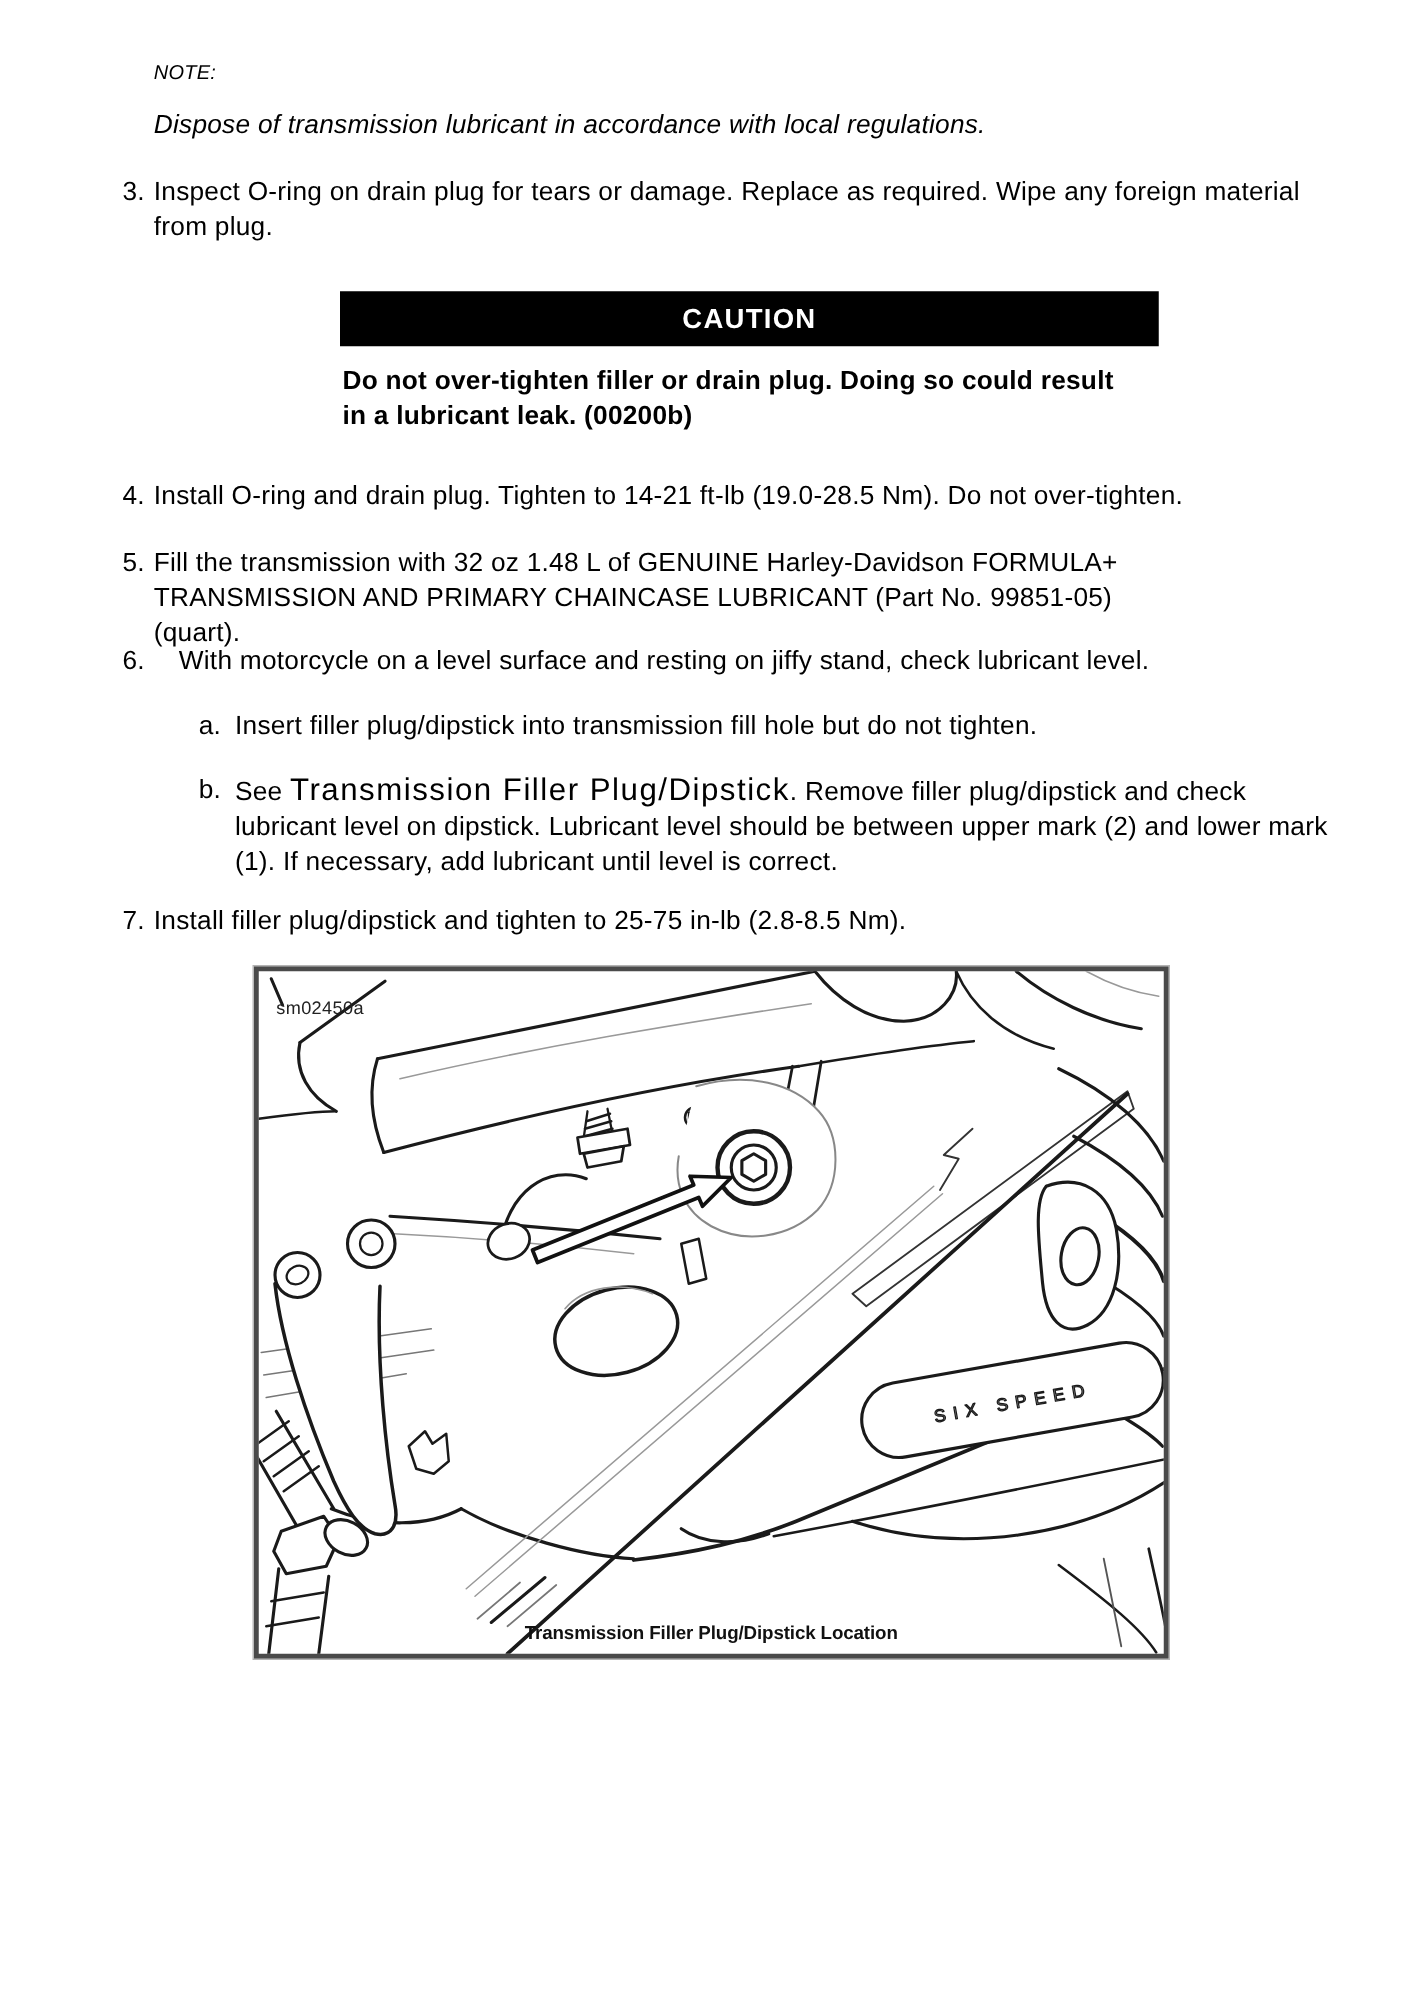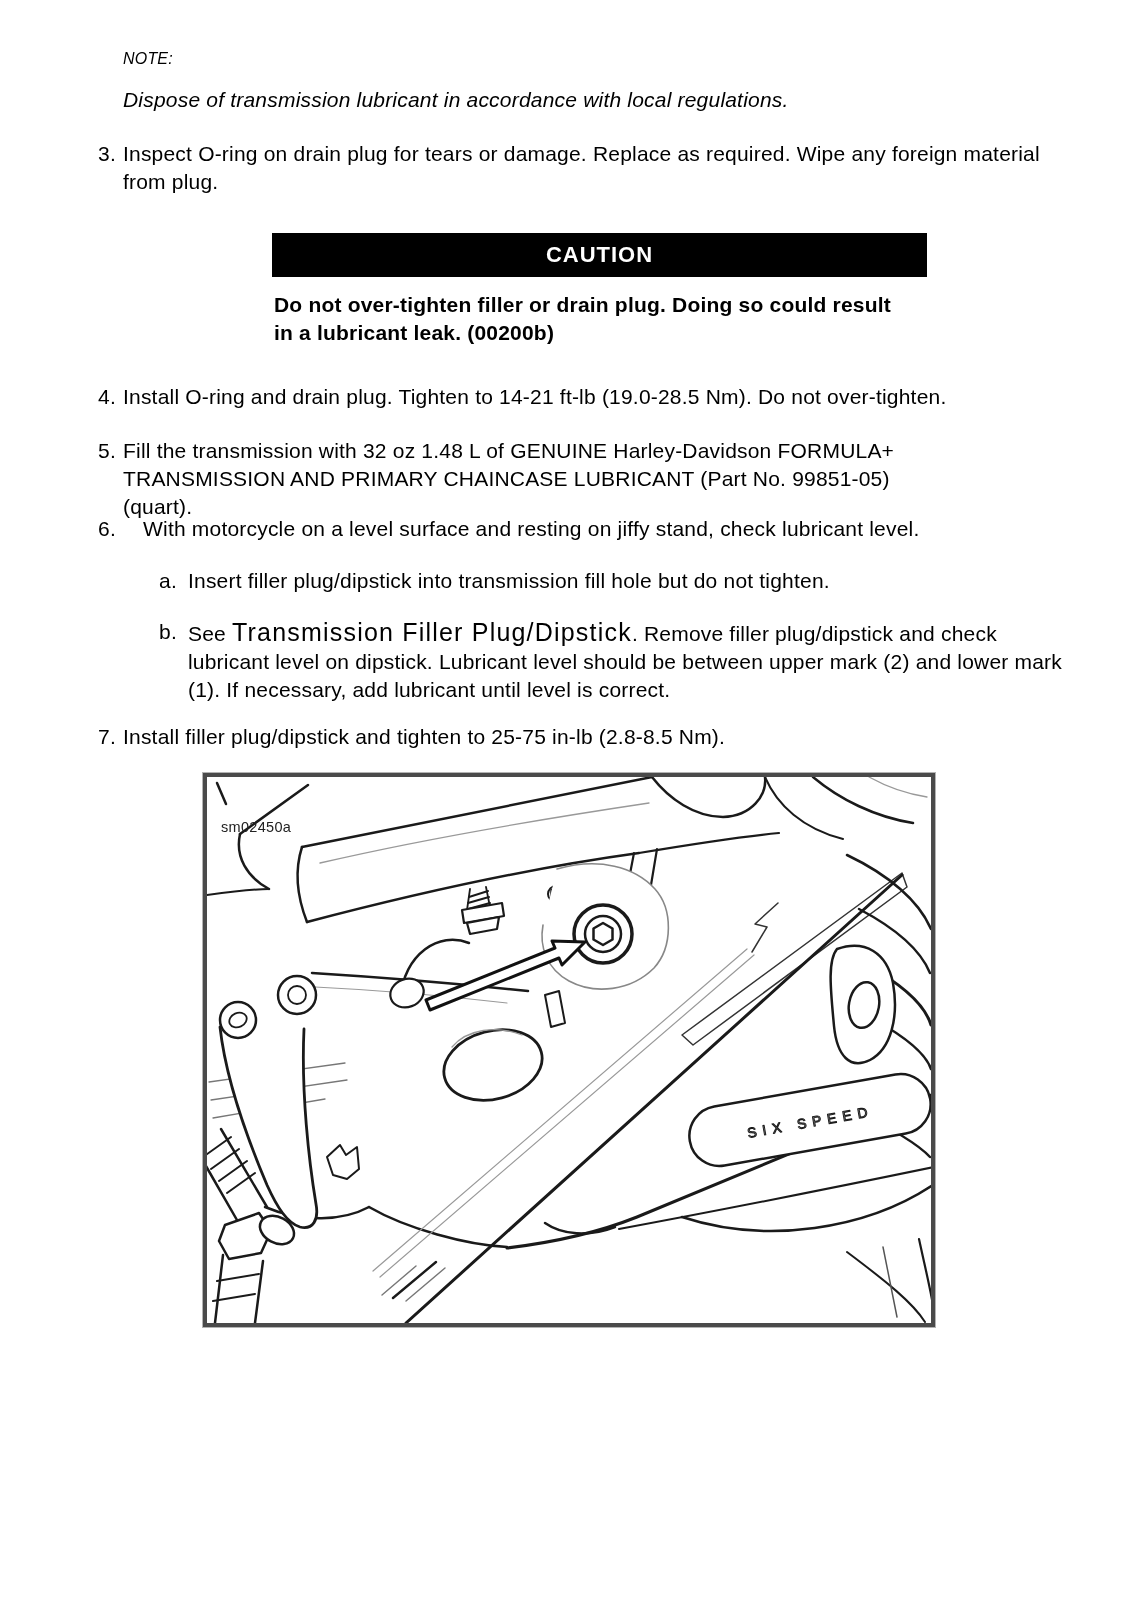--- a/index.html
+++ b/index.html
@@ -16,21 +16,21 @@
   .caution-banner{
     background:#000;color:#fff;font-weight:bold;text-align:center;
     font-size:22px;height:44px;line-height:44px;letter-spacing:1px;
   }
   .caution-body{font-weight:bold;}
   .ref{letter-spacing:1.2px;font-size:25px;}
   .figure{
     position:absolute;left:203px;top:773px;width:724px;height:546px;
     border:4px solid #4a4a4a;outline:1px solid #b3b3b3;background:#fff;
   }
-  .fig-label{position:absolute;left:14px;top:22px;font-size:14.5px;color:#222;letter-spacing:0.3px;margin-top:20px;}
+  .fig-label{position:absolute;left:14px;top:22px;font-size:14.5px;color:#222;letter-spacing:0.3px;}
   .fig-caption{
     position:absolute;left:0;right:0;bottom:8px;text-align:center;
     font-weight:bold;font-size:15px;color:#111;letter-spacing:-0.1px;
   }
   svg.drawing{position:absolute;left:0;top:0;width:724px;height:546px;}
   .engraving-text{
     font-family:"Liberation Sans", sans-serif;font-size:14px;fill:#999;
     letter-spacing:6px;
   }
 </style>
@@ -191,15 +191,16 @@
           <path d="M 350,92 C 392,80 428,90 448,112 C 466,132 466,170 447,191 C 424,214 388,218 362,204 C 340,192 332,170 336,148" fill="#fff" stroke="#888" stroke-width="1.6"></path>
           <circle cx="396" cy="157" r="29" fill="#fff" stroke-width="3.5"></circle>
           <circle cx="396" cy="157" r="18" stroke-width="2.5"></circle>
           <path d="M 396,146 L 405.5,151.5 L 405.5,162.5 L 396,168 L 386.5,162.5 L 386.5,151.5 Z" fill="#fff" stroke-width="2.5"></path>
         </g>
 
         <polygon points="223,233 352,181 355,188 378,165 345,164 348,171 219,223" fill="#fff" stroke="#111" stroke-width="3"></polygon>
       </g>
     </svg>
     <div class="fig-label">sm02450a</div>
+    <div class="fig-caption">Transmission Filler Plug/Dipstick Location</div>
   </div>
 
 </div>
 
 </body></html>

